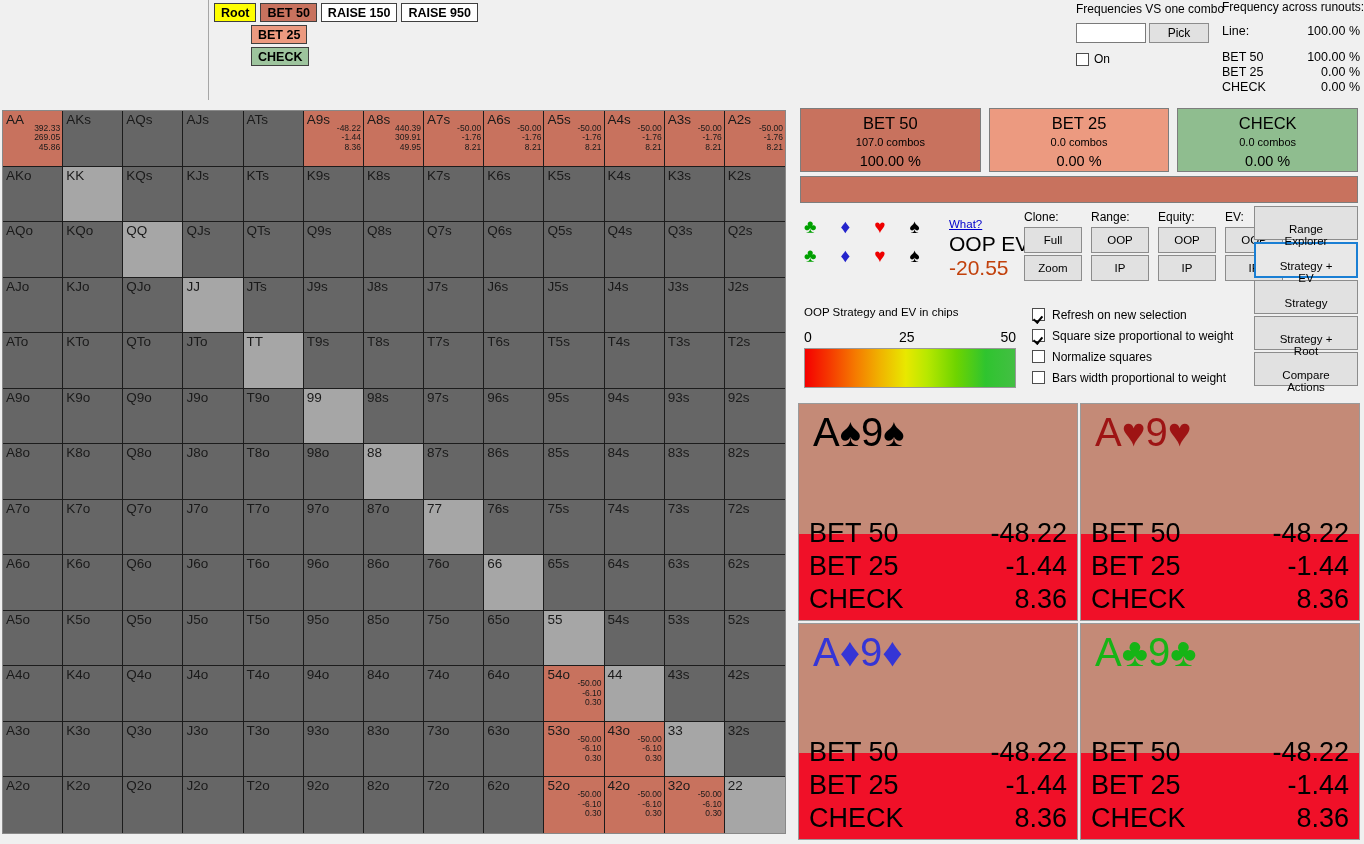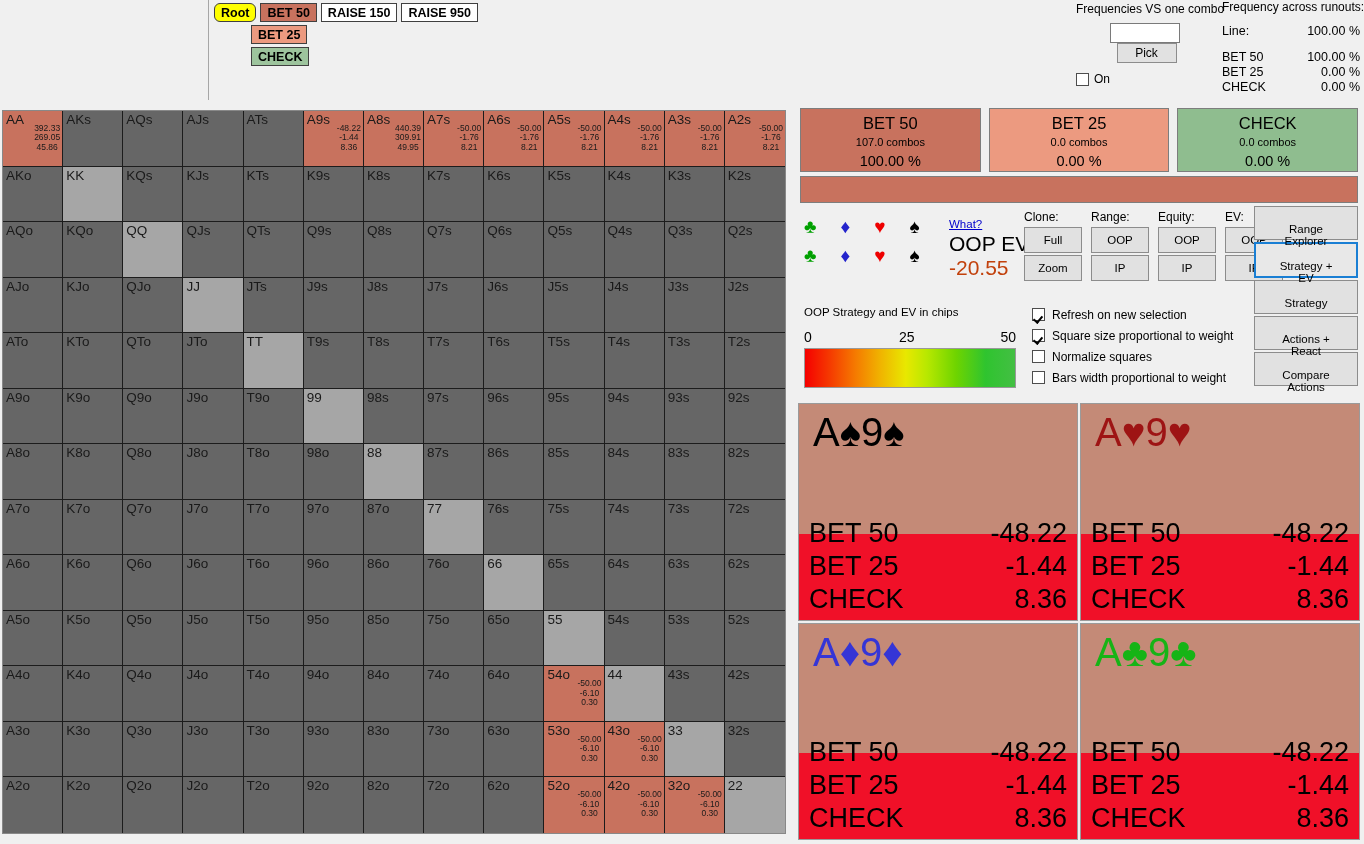--- a/index.html
+++ b/index.html
@@ -31,32 +31,32 @@
 
   #tree-divider { position:absolute; left:208px; top:0; width:1px; height:100px; background:#a6a6a6; }
 
   
   #tree-nodes { position:absolute; left:214px; top:3px; }
   .node {
     display:inline-block; border:1px solid #404040; font-size:12.5px; font-weight:bold;
     text-align:center; padding:1px 6px; height:19px; line-height:16px; color:#000;
     vertical-align:top;
   }
-  .node-root { background:#ffff00;border-radius:6px; }
+  .node-root { background:#ffff00; }
   .node-bet50 { background:#c8725e; }
   .node-bet25 { background:#ec9a80; }
   .node-check { background:#9dc49d; }
   .node-raise { background:#ffffff; }
   .tree-row2 { margin-top:3px; margin-left:37px; }
   .tree-row3 { margin-top:3px; margin-left:37px; }
 
   
   #freq-vs { position:absolute; left:1076px; top:2px; width:138px; }
   #freq-vs-title { font-size:12px; white-space:nowrap; }
-  #freq-vs-row { margin-top:7px; display:flex; align-items:center;flex-direction:column; }
+  #freq-vs-row { margin-top:7px; display:flex; align-items:center; }
   #freq-input { width:70px; height:20px; border:1px solid #7a7a7a; background:#fff; }
   #pick-btn {
     width:60px; height:20px; margin-left:3px; background:#e1e1e1; border:1px solid #8c8c8c;
     font-size:12px; font-family:"Liberation Sans", sans-serif; color:#000; padding:0;
   }
   #on-row { margin-top:9px; display:flex; align-items:center; gap:5px; }
   .cbox { width:13px; height:13px; background:#fff; border:1px solid #4d4d4d; position:relative; flex:none; }
   .cbox.checked::after {
     content:""; position:absolute; left:2px; top:5px; width:4px; height:7px;
     border-right:2px solid #000; border-bottom:2px solid #000;
@@ -84,21 +84,21 @@
   }
   .cell.suited   { background:#666666; }
   .cell.offsuit  { background:#666666; }
   .cell.pair     { background:#a6a6a6; }
   .cell.active   { background:#c8725e; }
   .cell-label {
     position:absolute; left:3px; top:1px; font-size:13.5px; color:#1a1a1a;
     font-family:"Liberation Sans", sans-serif; letter-spacing:0px;
   }
   .cell-evs {
-    position:absolute; right:2px; top:13px; text-align:center;
+    position:absolute; right:2px; top:13px; text-align:right;
     font-size:8.5px; line-height:9.3px; color:#1a1a1a;
     font-family:"Liberation Sans", sans-serif;
   }
 
   
   #right-panel { position:absolute; left:794px; top:104px; width:570px; height:740px; background:#f0f0f0; }
 
   
   #action-boxes { position:absolute; left:6px; top:4px; width:558px; height:64px; display:flex; gap:8px; }
   .abox { flex:1; border:1px solid #7d7d7d; text-align:center; padding-top:4px; }
@@ -886,21 +886,21 @@
         <div class="bg-head">EV:</div>
         <button class="bg-btn">OOP</button>
         <button class="bg-btn">IP</button>
       </div>
     </div>
 
   <div id="side-btns">
       <button class="side-btn">Range Explorer</button>
       <button class="side-btn sel">Strategy + EV</button>
       <button class="side-btn">Strategy</button>
-      <button class="side-btn">Actions + React</button>
+      <button class="side-btn">Strategy + Root</button>
       <button class="side-btn">Compare Actions</button>
     </div>
 
   <div id="grad-area">
     <div id="grad-title">OOP Strategy and EV in chips</div>
     <div id="grad-scale">
       <span id="gs0">0</span>
       <span id="gs25">25</span>
       <span id="gs50">50</span>
     </div>

